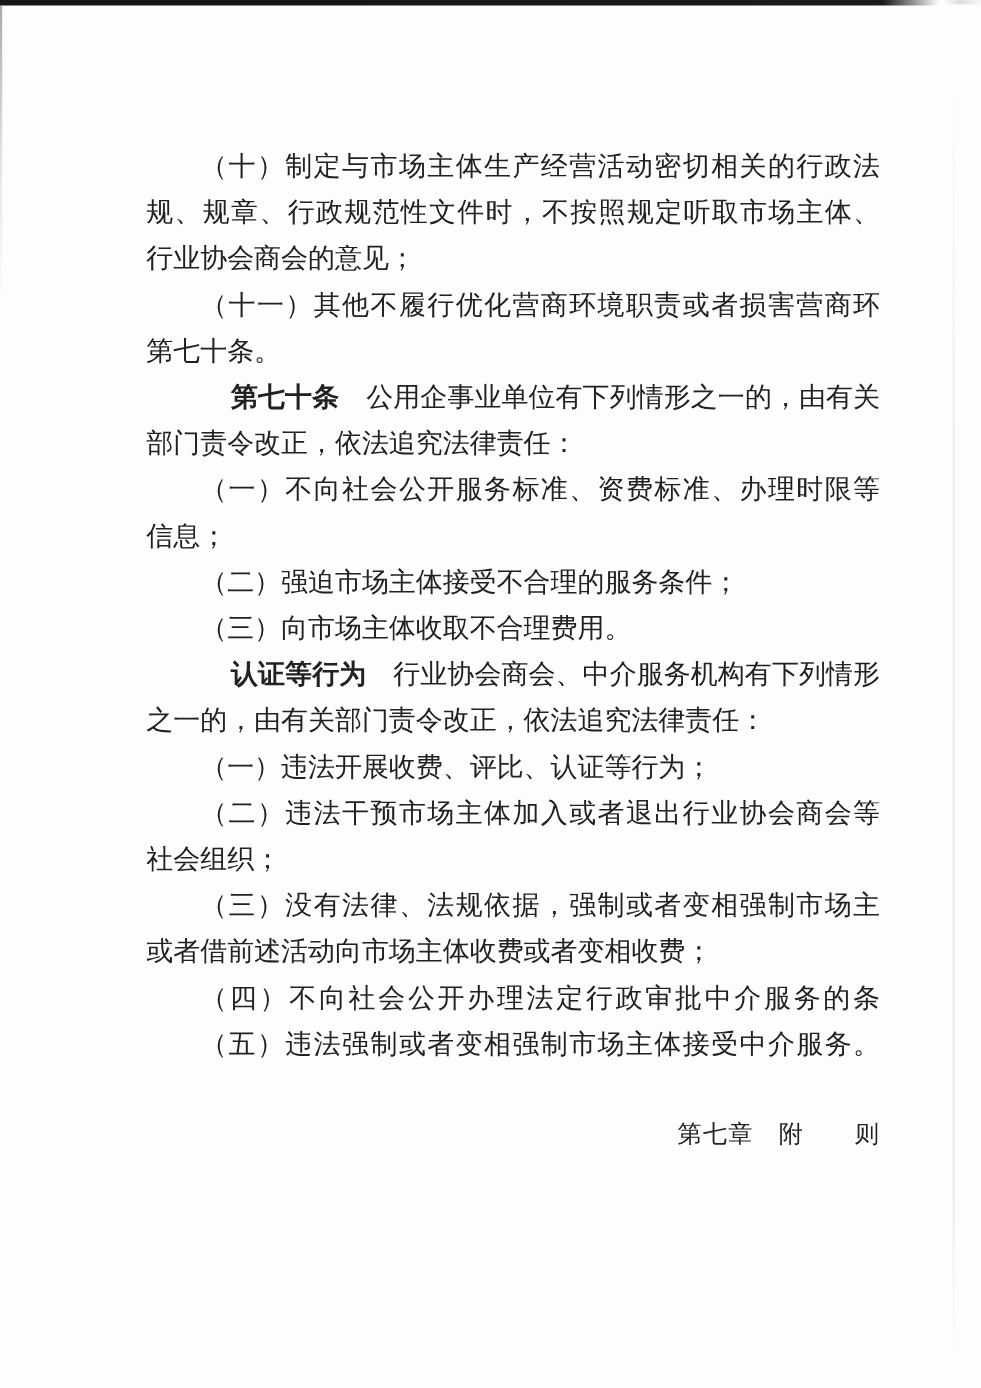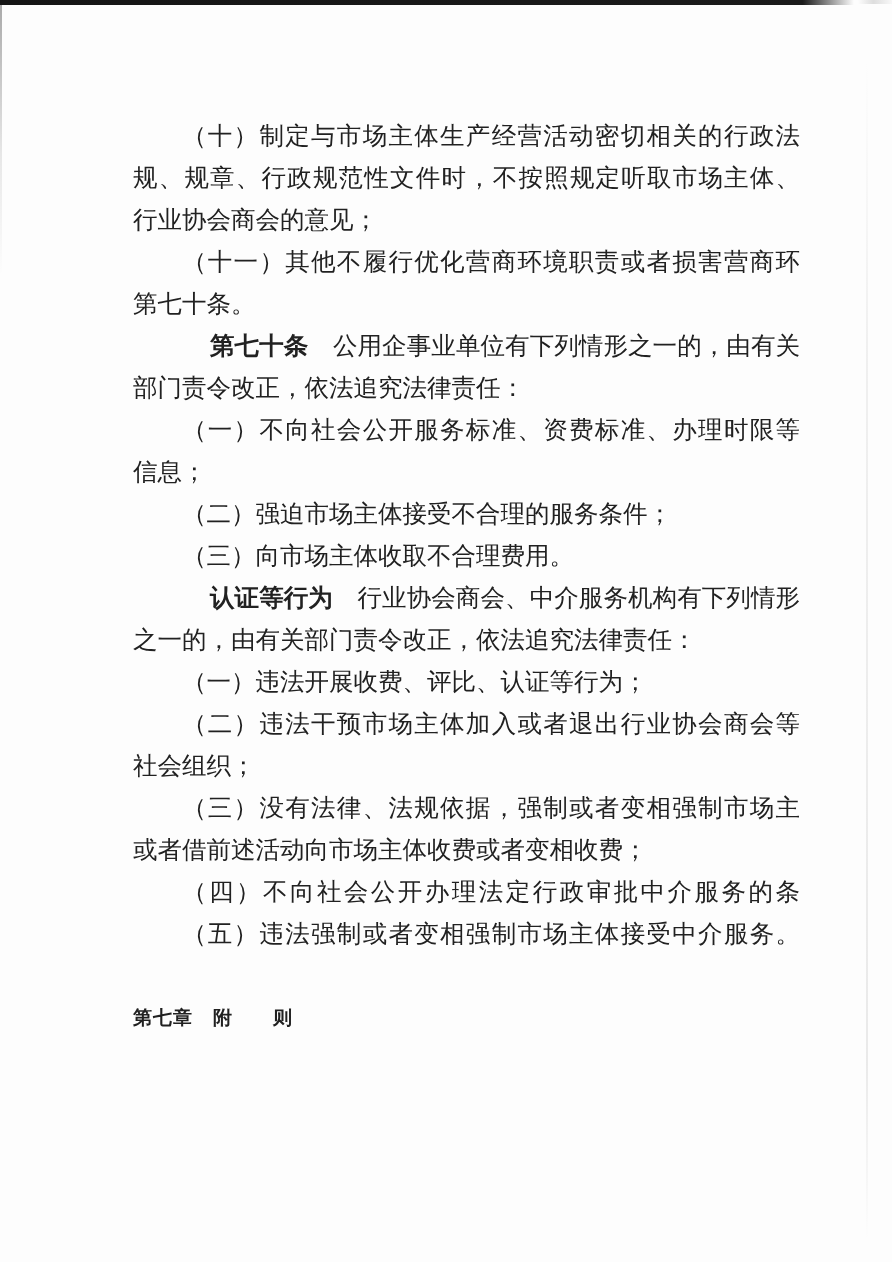--- a/index.html
+++ b/index.html
@@ -36,21 +36,21 @@
   }
   .scan-right-line {
     position: absolute;
     top: 60px; left: 866px;
     width: 2px; height: 1180px;
     background: linear-gradient(to bottom, rgba(205,205,205,0), rgba(208,208,208,0.30) 25%, rgba(205,205,205,0.40) 85%, rgba(210,210,210,0) 100%);
   }
   
   .content {
     position: absolute;
-    top: 115px;
+    top: 130px;
     left: 133px;
     width: 667px;
   }
   .line {
     font-size: 24.5px;
     line-height: 42px;
     height: 42px;
     white-space: normal;
   }
   .line.justify {
@@ -59,24 +59,24 @@
   }
   .line.indent {
     text-indent: 49px;
   }
   .line b {
     font-weight: 700;
     margin-left: 28px;
   }
   .chapter-heading {
     margin: 41px 0 0 0;
-    font-size: 19px;
+    font-size: 22px;
     line-height: 42px;
-    font-weight: 700;
-    text-align: left;
+    font-weight: 400;
+    text-align: right;
     letter-spacing: 1px;
   }
 </style>
 </head>
 <body>
 
 <div class="scan-top-bar"></div>
 <div class="scan-top-right-smudge"></div>
 <div class="scan-left-line"></div>
 <div class="scan-right-line"></div>

